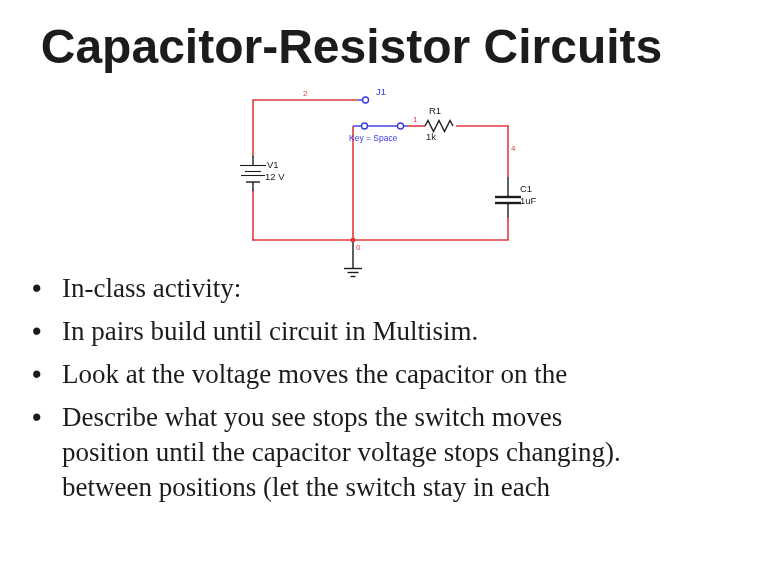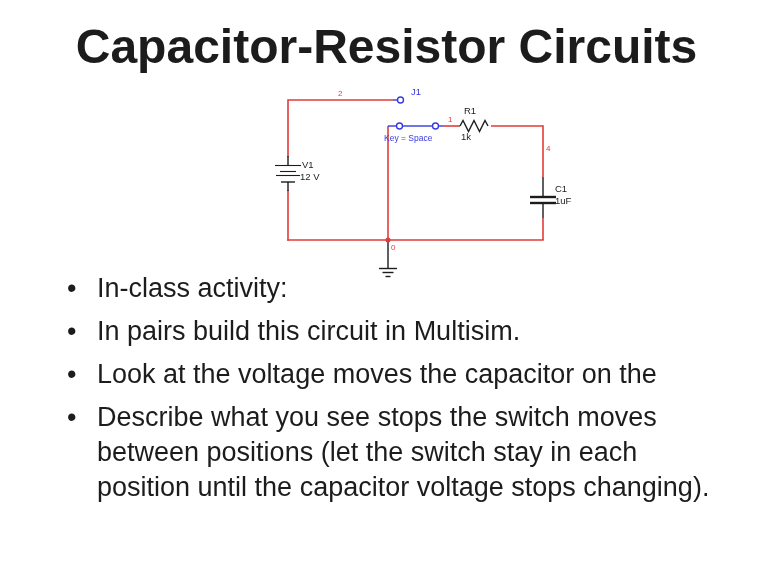--- a/index.html
+++ b/index.html
@@ -9,21 +9,20 @@
     height: 576px;
     background: var(--background, #ffffff);
     overflow: hidden;
     font-family: "Liberation Sans", sans-serif;
   }
   .slide {
     position: relative;
     width: 703px;
     height: 576px;
     background: var(--background, #ffffff);
-    margin-left: 35px;
   }
   .title {
     position: absolute;
     top: 0;
     left: 0;
     width: 100%;
     height: 92px;
     display: flex;
     align-items: center;
     justify-content: center;
@@ -64,21 +63,21 @@
     margin-bottom: 8px;
     font-size: 27px;
     line-height: 35px;
   }
   .bullet-dot {
     flex: none;
     width: 38px;
     padding-left: 8px;
     box-sizing: border-box;
   }
-  .bullet-text { flex: 1; }
+  .bullet-text { flex: 1; font-family: Liberation Serif, serif; }
 </style>
 </head>
 <body>
 
 <div class="slide">
 
   <div class="title">Capacitor-Resistor Circuits</div>
 
   <svg class="circuit" viewBox="0 0 768 576" width="768" height="576" xmlns="http://www.w3.org/2000/svg">
 
@@ -153,34 +152,34 @@
     <div class="bullet-item">
       <span class="bullet-dot">•</span>
       <div class="bullet-text">
         <div>In-class activity:</div>
       </div>
     </div>
 
     <div class="bullet-item">
       <span class="bullet-dot">•</span>
       <div class="bullet-text">
-        <div>In pairs build this circuit in Multisim.</div>
+        <div>In pairs build until circuit in Multisim.</div>
       </div>
     </div>
 
     <div class="bullet-item">
       <span class="bullet-dot">•</span>
       <div class="bullet-text">
         <div>Look at the voltage moves the capacitor on the</div>
       </div>
     </div>
 
     <div class="bullet-item">
       <span class="bullet-dot">•</span>
       <div class="bullet-text">
         <div>Describe what you see stops the switch moves</div>
+        <div>position until the capacitor voltage stops changing).</div>
         <div>between positions (let the switch stay in each</div>
-        <div>position until the capacitor voltage stops changing).</div>
       </div>
     </div>
 
   </div>
 </div>
 
 </body></html>

